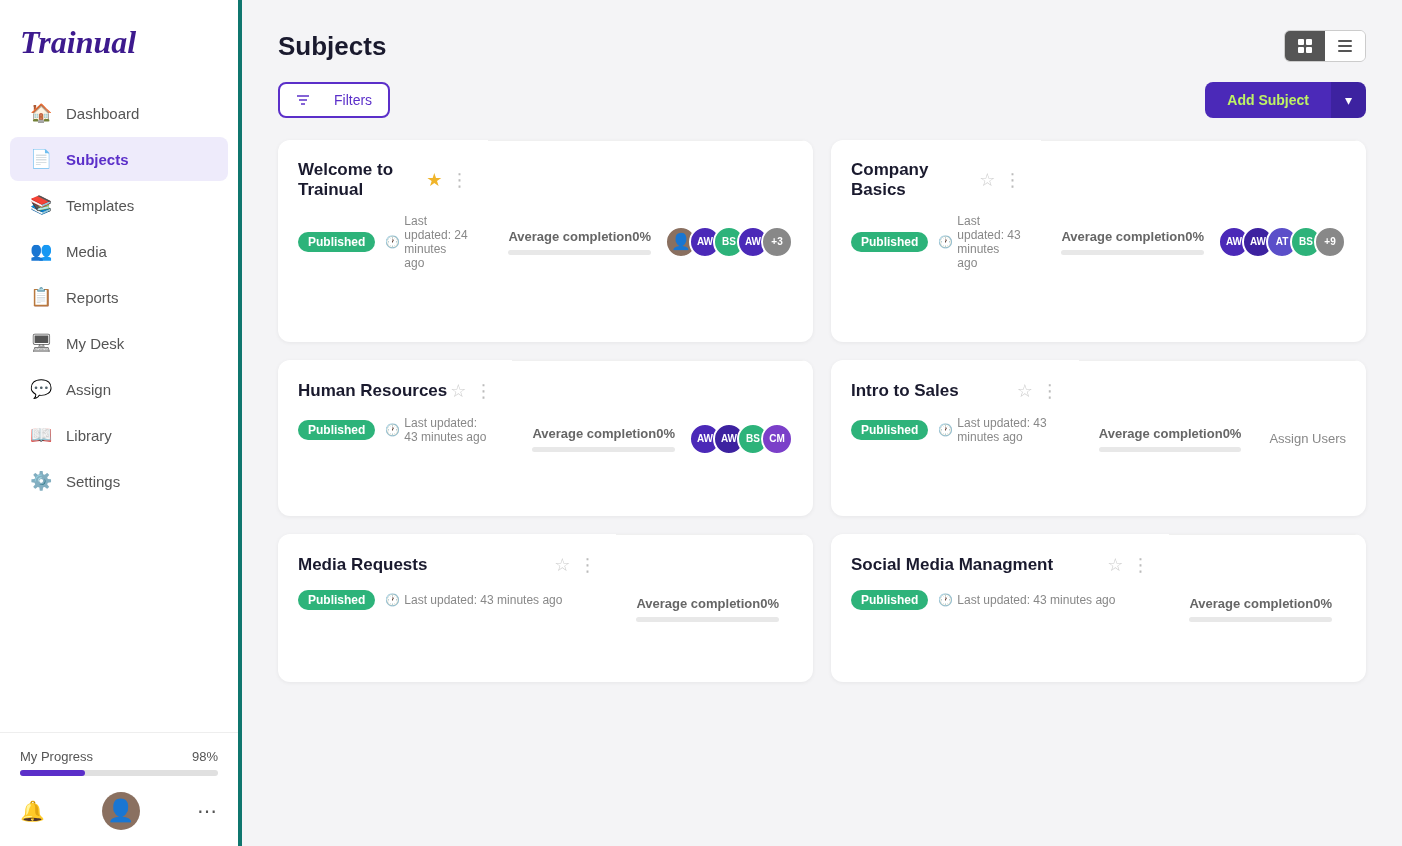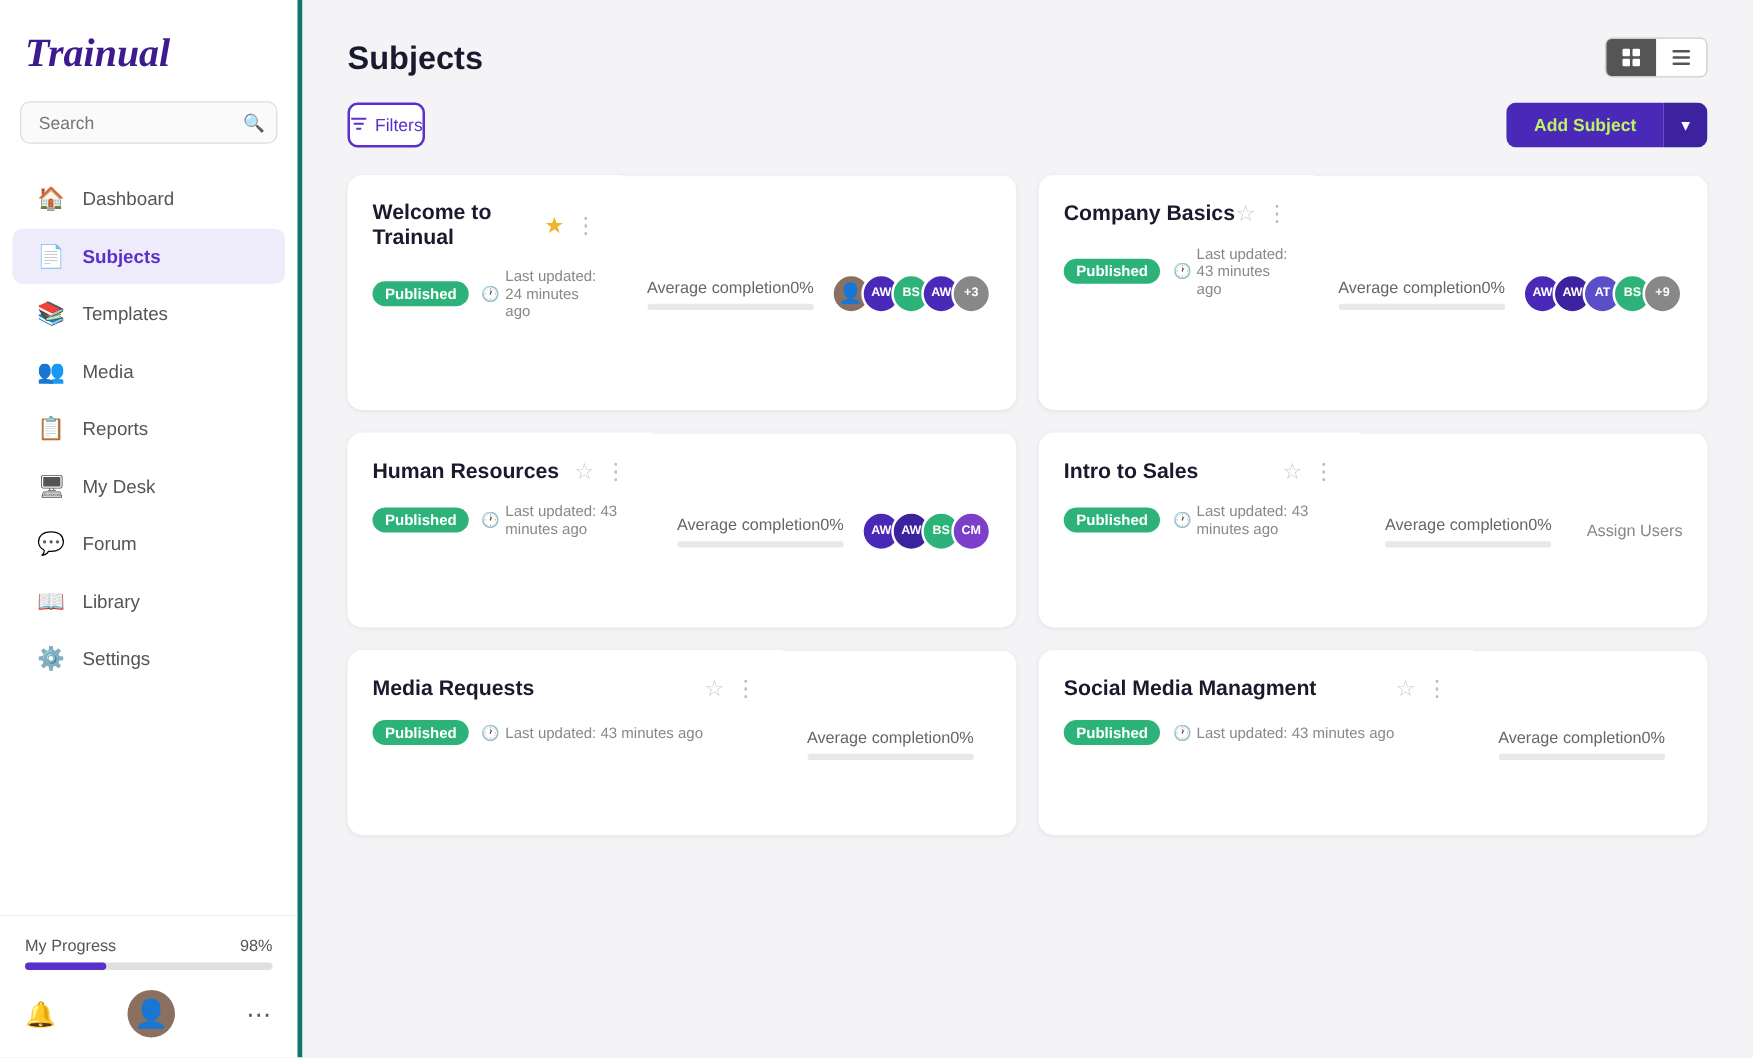--- a/index.html
+++ b/index.html
@@ -158,23 +158,23 @@
     }
 
     .toolbar-row {
       display: flex;
       align-items: center;
       justify-content: space-between;
       margin-bottom: 22px;
     }
     .filters-btn {
       display: flex;
-      align-items: flex-start;
-      gap: 6px;
-      padding: 8px 0;
+      align-items: center;
+      gap: 24px;
+      padding: 8px 16px;
       border: 2px solid #5b2fc9;
       border-radius: 8px;
       background: #fff;
       color: #5b2fc9;
       font-size: 14px;
       font-weight: 500;
       cursor: pointer;
     }
     .add-subject-wrap {
       display: flex;
@@ -270,20 +270,21 @@
       justify-content: space-between;
     }
     .completion-left {
       flex: 1;
     }
     .completion-label-row {
       display: flex;
       align-items: center;
       justify-content: space-between;
       margin-bottom: 6px;
+      font-weight: bold;
     }
     .completion-label {
       font-size: 13px;
       color: #666;
     }
     .completion-pct {
       font-size: 13px;
       color: #666;
     }
     .completion-bar-bg {
@@ -337,24 +338,20 @@
     }
   </style>
 </head>
 <body>
 
 <div class="sidebar">
   <div class="sidebar-logo">
     <span class="logo-text">Trainual</span>
   </div>
 
-  <div class="sidebar-search">
-    <input type="text" placeholder="Search" style="">
-    <span class="search-icon-wrap">🔍</span>
-  </div>
 
   <nav class="nav-items">
     <div class="nav-item">
       <span class="nav-icon">🏠</span>
       <span>Dashboard</span>
     </div>
     <div class="nav-item active">
       <span class="nav-icon">📄</span>
       <span>Subjects</span>
     </div>
@@ -369,21 +366,21 @@
     <div class="nav-item">
       <span class="nav-icon">📋</span>
       <span>Reports</span>
     </div>
     <div class="nav-item">
       <span class="nav-icon">🖥</span>
       <span>My Desk</span>
     </div>
     <div class="nav-item">
       <span class="nav-icon">💬</span>
-      <span>Forum</span>
+      <span>Assign</span>
     </div>
     <div class="nav-item">
       <span class="nav-icon">📖</span>
       <span>Library</span>
     </div>
     <div class="nav-item">
       <span class="nav-icon">⚙️</span>
       <span>Settings</span>
     </div>
   </nav>

